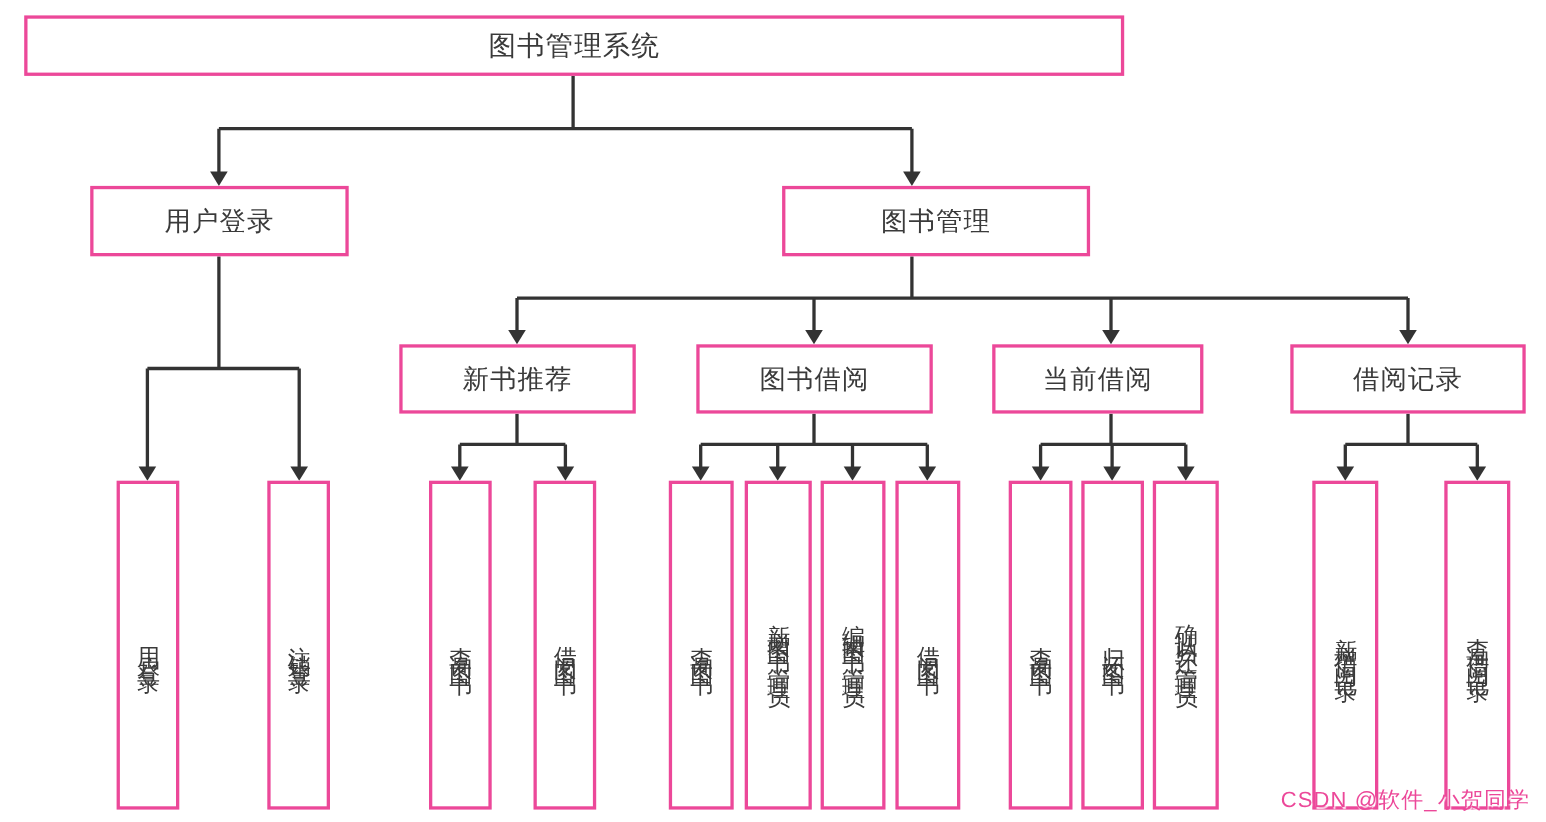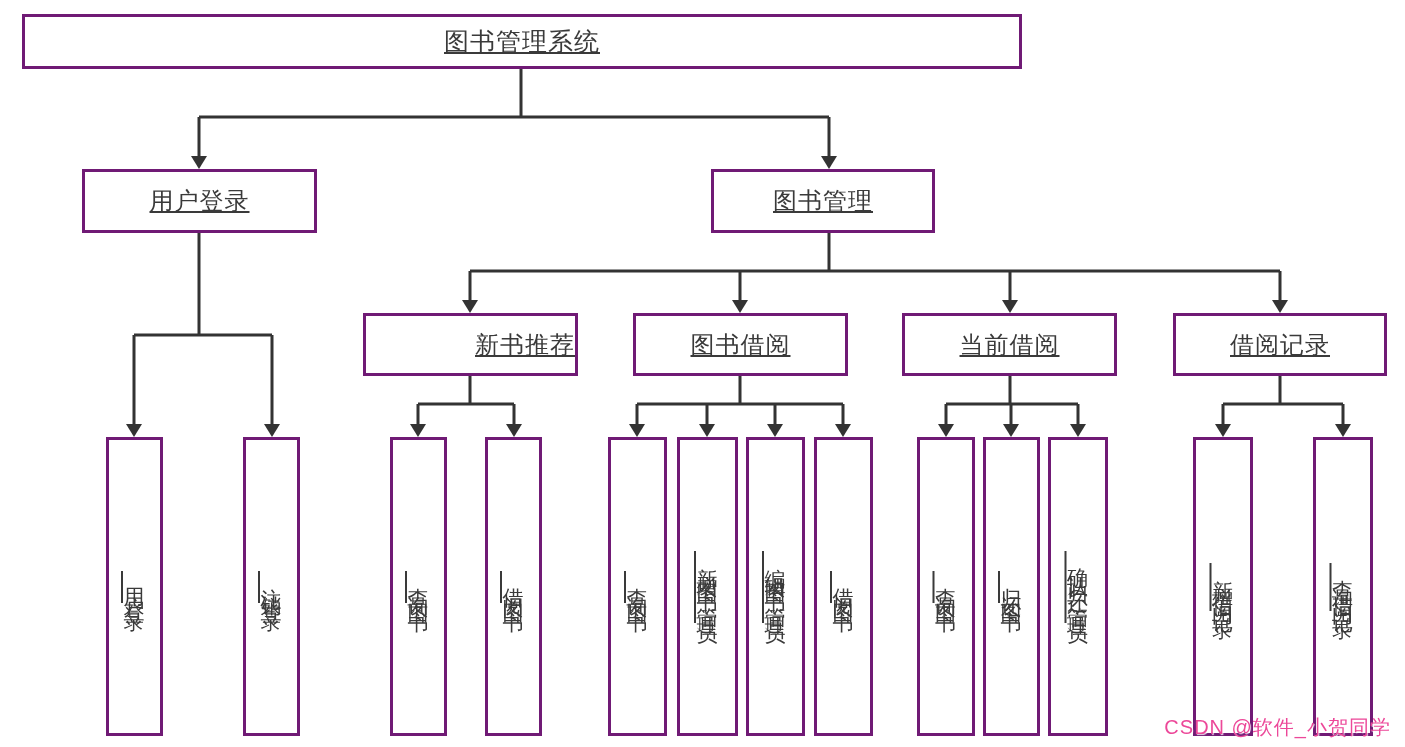--- a/index.html
+++ b/index.html
@@ -13,27 +13,26 @@
   }
   .connectors {
     position: absolute;
     left: 0; top: 0;
     width: 1405px; height: 747px;
   }
   .node {
     position: absolute;
     box-sizing: border-box;
     background: #ffffff;
-    border: 3px solid #701a75;
+    border: 3px solid #ec4899;
     display: flex;
     align-items: center;
     justify-content: center;
     color: #3a3a3a;
     text-align: center;
-    text-decoration: underline;
   }
   .node.hbox { font-size: 24px; letter-spacing: 1px; }
   .node.root-box { font-size: 25px; }
   .node.leaf span {
     writing-mode: vertical-rl;
     text-orientation: mixed;
     font-size: 21px;
     letter-spacing: 8px;
     line-height: 1;
     white-space: nowrap;
@@ -112,31 +111,31 @@
     </g>
   </svg>
 
   <div class="node hbox root-box" style="left:22px; top:14px; width:1000px; height:55px;">
     <span>图书管理系统</span>
   </div>
 
   <div class="node hbox" style="left:82px; top:169px; width:235px; height:64px;">
     <span>用户登录</span>
   </div>
-  <div class="node hbox" style="left:711px; top:169px; width:224px; height:64px;">
+  <div class="node hbox" style="left:711px; top:169px; width:280px; height:64px;">
     <span>图书管理</span>
   </div>
 
-  <div class="node hbox" style="left:363px; top:313px; width:215px; height:63px;justify-content:flex-end;">
+  <div class="node hbox" style="left:363px; top:313px; width:215px; height:63px;">
     <span>新书推荐</span>
   </div>
   <div class="node hbox" style="left:633px; top:313px; width:215px; height:63px;align-items:center;">
     <span>图书借阅</span>
   </div>
-  <div class="node hbox" style="left:902px; top:313px; width:215px; height:63px;">
+  <div class="node hbox" style="left:902px; top:313px; width:192px; height:63px;">
     <span>当前借阅</span>
   </div>
   <div class="node hbox" style="left:1173px; top:313px; width:214px; height:63px;">
     <span>借阅记录</span>
   </div>
 
   <div class="node leaf" style="left:106px; top:437px; width:57px; height:299px;">
     <span>用户登录</span>
   </div>
   <div class="node leaf" style="left:243px; top:437px; width:57px; height:299px;">

